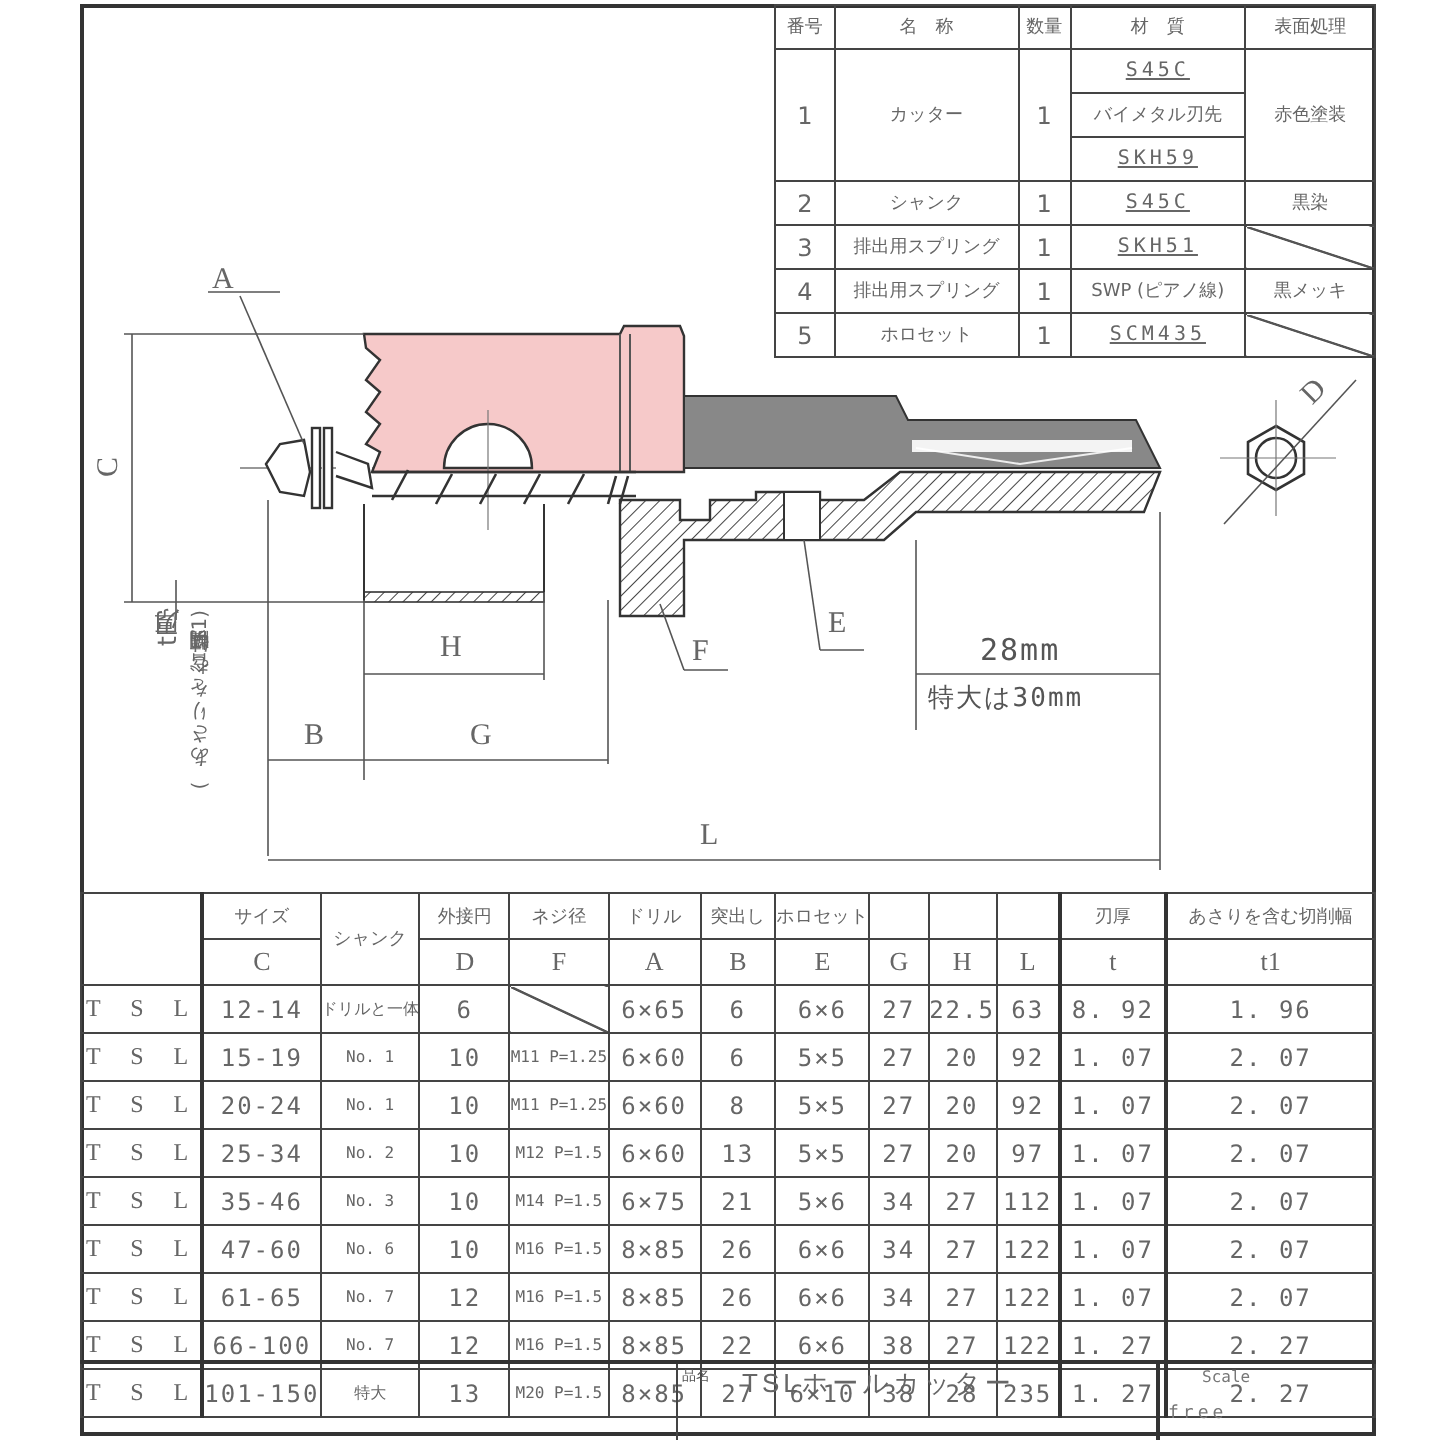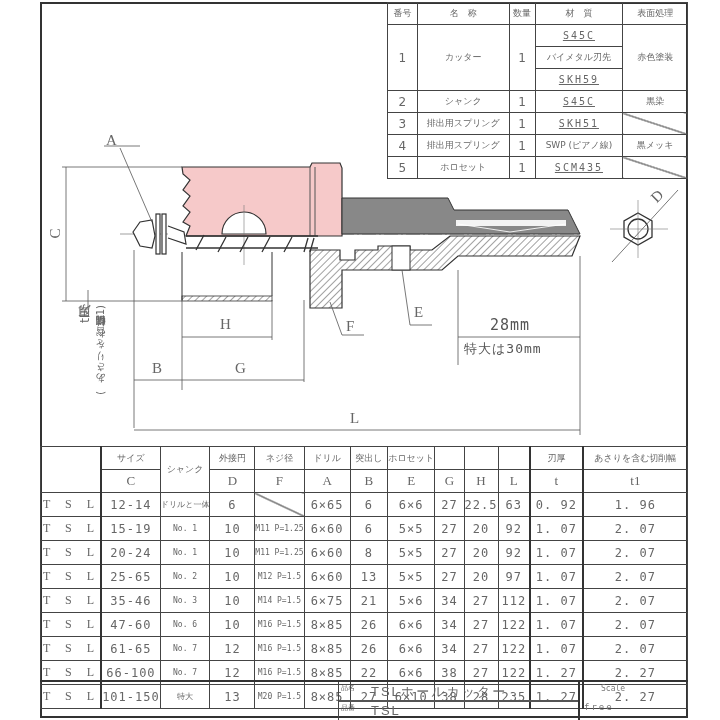--- a/index.html
+++ b/index.html
@@ -238,21 +238,21 @@
         <td class="thick-l">12-14</td>
         <td class="tiny">ドリルと一体</td>
         <td>6</td>
         <td class="tiny" style="background: linear-gradient(to right top, transparent 48%, rgb(85, 85, 85) 49%, rgb(85, 85, 85) 51%, transparent 52%);"></td>
         <td>6×65</td>
         <td>6</td>
         <td>6×6</td>
         <td>27</td>
         <td>22.5</td>
         <td>63</td>
-        <td class="thick-l">0. 92</td>
+        <td class="thick-l">8. 92</td>
         <td class="thick-l">1. 96</td>
       </tr>
       <tr>
         <td class="model">T S L</td>
         <td class="thick-l">15-19</td>
         <td class="tiny">No. 1</td>
         <td>10</td>
         <td class="tiny">M11 P=1.25</td>
         <td>6×60</td>
         <td>6</td>
@@ -273,21 +273,21 @@
         <td>8</td>
         <td>5×5</td>
         <td>27</td>
         <td>20</td>
         <td>92</td>
         <td class="thick-l">1. 07</td>
         <td class="thick-l">2. 07</td>
       </tr>
       <tr>
         <td class="model">T S L</td>
-        <td class="thick-l">25-65</td>
+        <td class="thick-l">25-34</td>
         <td class="tiny">No. 2</td>
         <td>10</td>
         <td class="tiny">M12 P=1.5</td>
         <td>6×60</td>
         <td>13</td>
         <td>5×5</td>
         <td>27</td>
         <td>20</td>
         <td>97</td>
         <td class="thick-l">1. 07</td>
@@ -374,22 +374,18 @@
 <div class="footer">
   <div class="logo">
     <span class="brand">TRUSCO</span>
     <span class="company">トラスコ中山株式会社</span>
   </div>
   <div class="namebox">
     <div class="row">
       <span class="lbl">品名</span>
       <span class="val">TSLホールカッター</span>
     </div>
-    <div class="row">
-      <span class="lbl">品番</span>
-      <span class="val">TSL</span>
-    </div>
   </div>
   <div class="scalebox">
     <span class="lbl">Scale</span>
     <span class="val">free</span>
   </div>
 </div>
 
 </body></html>

